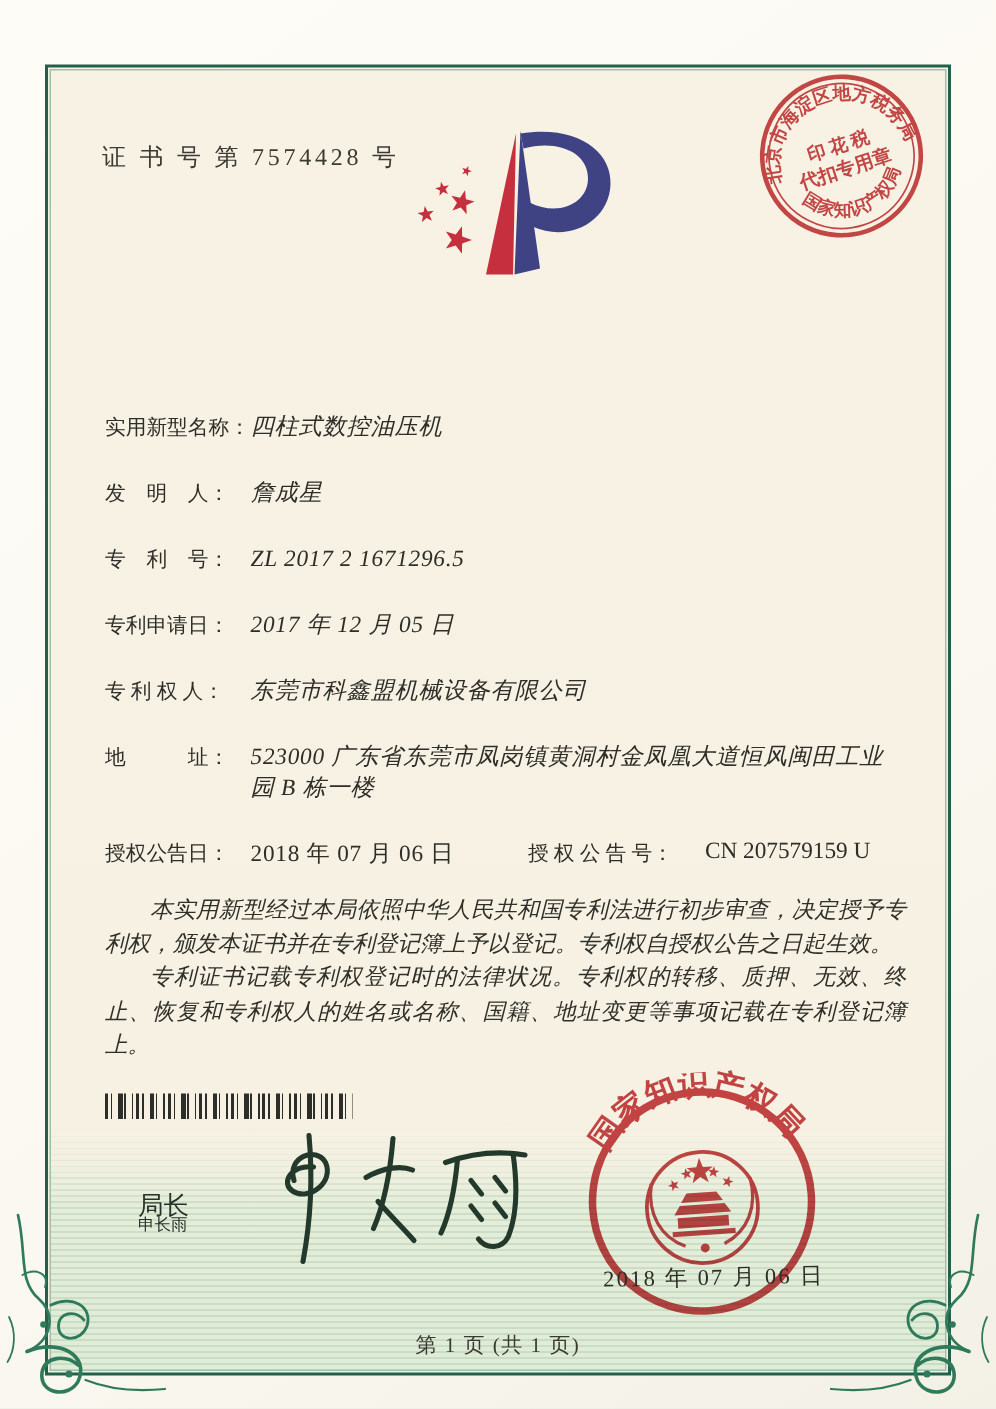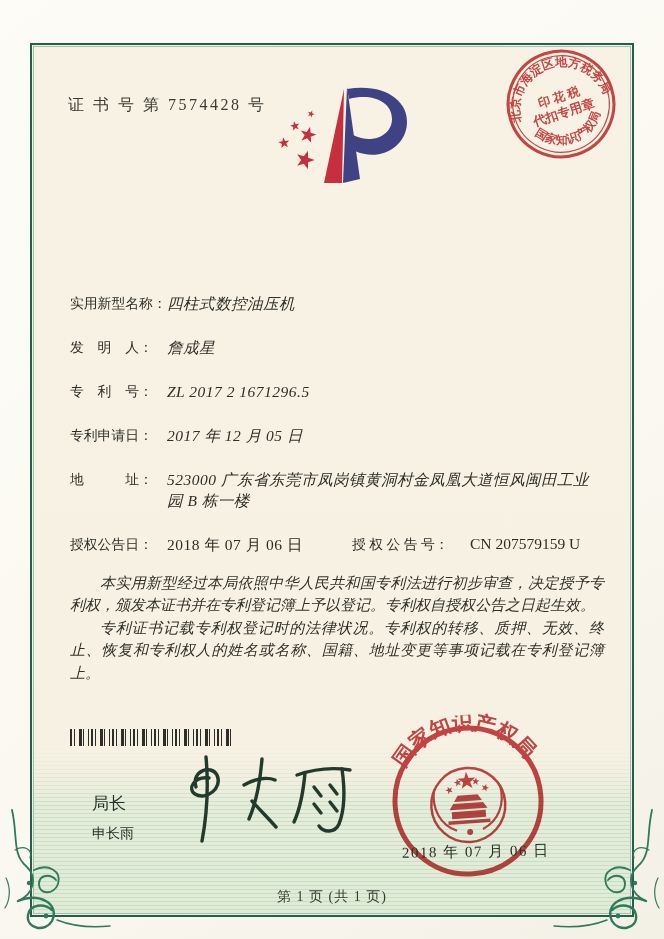--- a/index.html
+++ b/index.html
@@ -29,21 +29,21 @@
   .tax-stamp{
     position:absolute;left:468px;top:-2px;width:122px;height:122px;
     transform:rotate(-18deg);opacity:.92;mix-blend-mode:multiply;
   }
   .title{
     position:absolute;left:0;right:0;top:147px;margin:0;
     text-align:center;font-size:38px;font-weight:700;
     letter-spacing:6px;color:#2d2d27;
   }
   .content{position:absolute;left:38px;right:28px;top:230px;color:#2e2e28;}
-  .field-row{margin-bottom:23px;font-size:15.5px;line-height:1.35;display:flex;margin-top:19px;}
+  .field-row{margin-bottom:23px;font-size:15.5px;line-height:1.35;display:flex;}
   .field-label{
     flex:0 0 97px;font-size:13.8px;white-space:nowrap;padding-top:1px;color:#2e2e28;
   }
   .field-value{flex:1;letter-spacing:.5px;font-style:italic;}
   .grant-row{display:flex;font-size:15.5px;margin-bottom:10px;}
   .grant-row .field-label{flex:0 0 97px;}
   .grant-row .g-value1{flex:0 0 185px;letter-spacing:.5px;}
   .grant-row .g-label2{flex:0 0 118px;font-size:13.8px;padding-top:1px;}
   .paragraphs{margin-top:16px;font-style:italic;font-size:15px;line-height:1.5;color:#30302a;}
   .paragraphs p{margin:0;text-indent:2em;text-align:justify;}
@@ -57,21 +57,21 @@
   .barcode{
     position:absolute;left:38px;top:684px;width:165px;height:17px;
     background:repeating-linear-gradient(90deg,
       #2d2d2a 0 2px,transparent 2px 4px,
       #2d2d2a 4px 5px,transparent 5px 9px,
       #2d2d2a 9px 12px,transparent 12px 13px,
       #2d2d2a 13px 14px,transparent 14px 18px,
       #2d2d2a 18px 19px,transparent 19px 21px);
   }
   .sig-title{position:absolute;left:60px;top:747px;font-size:17px;color:#26322a;font-family:"Liberation Sans",sans-serif;}
-  .sig-name{position:absolute;left:60px;top:780px;font-size:14px;color:#26322a;font-family:"Liberation Sans",sans-serif;}
+  .sig-name{position:absolute;left:60px;top:764px;font-size:11px;color:#26322a;font-family:"Liberation Sans",sans-serif;}
   .signature{position:absolute;left:132px;top:702px;}
   .office-stamp{
     position:absolute;left:350px;top:670px;width:172px;height:172px;
     transform:rotate(-4deg);opacity:.93;mix-blend-mode:multiply;
   }
   .stamp-date{
     position:absolute;left:370px;top:797px;width:200px;
     font-size:15px;letter-spacing:1.5px;color:#2e2c26;
     transform:rotate(-1deg);z-index:5;
   }
@@ -132,20 +132,24 @@
         <span class="field-label">发　明　人：</span>
         <span class="field-value">詹成星</span>
       </div>
       <div class="field-row">
         <span class="field-label">专　利　号：</span>
         <span class="field-value">ZL 2017 2 1671296.5</span>
       </div>
       <div class="field-row">
         <span class="field-label">专利申请日：</span>
         <span class="field-value">2017 年 12 月 05 日</span>
+      </div>
+      <div class="field-row">
+        <span class="field-label">专 利 权 人：</span>
+        <span class="field-value">东莞市科鑫盟机械设备有限公司</span>
       </div>
       <div class="field-row">
         <span class="field-label">地　　　址：</span>
         <span class="field-value">523000 广东省东莞市凤岗镇黄洞村金凤凰大道恒风闽田工业园 B 栋一楼</span>
       </div>
       <div class="grant-row">
         <span class="field-label">授权公告日：</span>
         <span class="g-value1">2018 年 07 月 06 日</span>
         <span class="g-label2">授 权 公 告 号：</span>
         <span class="g-value2">CN 207579159 U</span>

